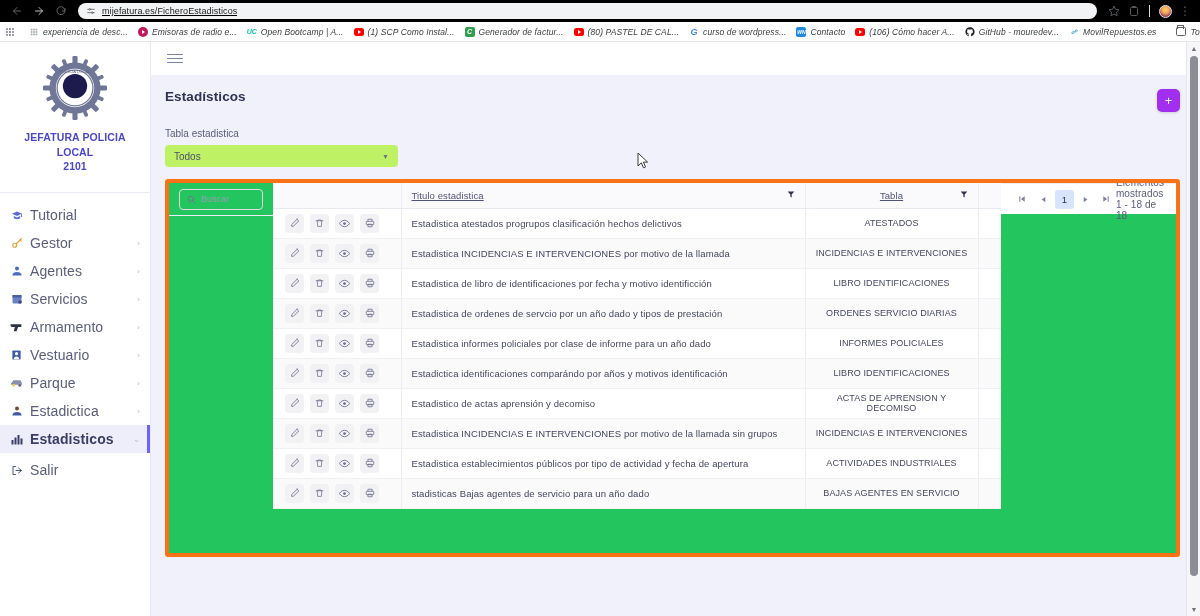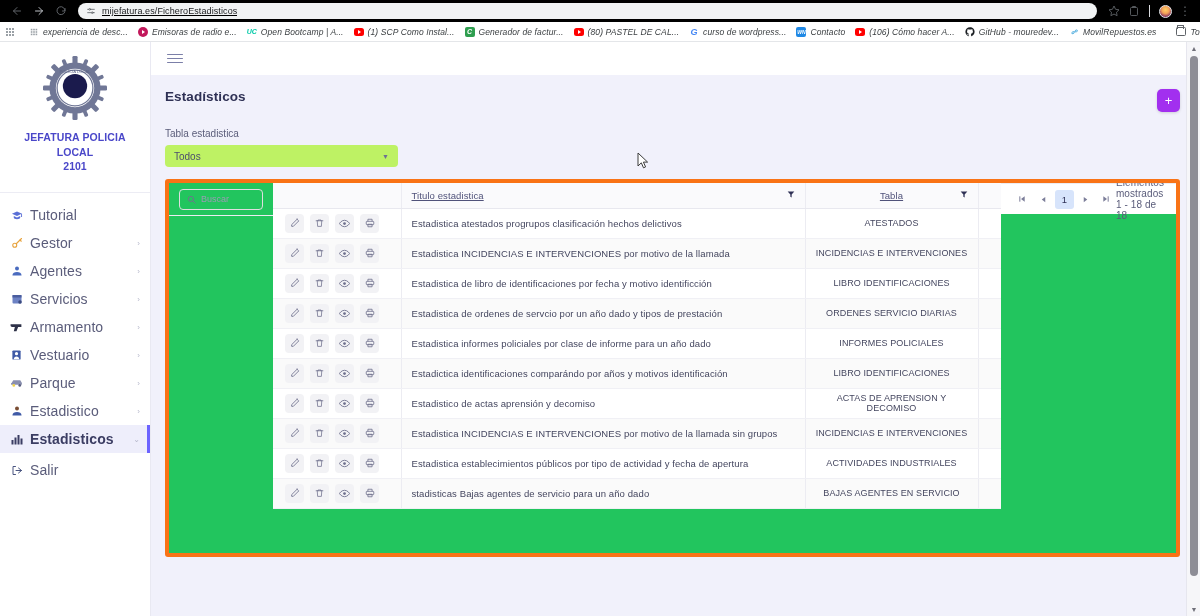--- a/index.html
+++ b/index.html
@@ -560,21 +560,21 @@
         <span class="mi-caret">›</span>
       </div>
 
       <div class="menu-item">
         <span class="mi-ico">
           <svg width="12" height="12" viewBox="0 0 24 24">
               <circle cx="12" cy="7" r="4" fill="#7a4d33"></circle>
               <path d="M3 21v-1c0-3.9 4-6 9-6s9 2.1 9 6v1H3z" fill="#3f5aa6"></path>
             </svg>
         </span>
-        <span class="mi-label">Estadistico</span>
+        <span class="mi-label">Estadictica</span>
         <span class="mi-caret">›</span>
       </div>
 
       <div class="menu-item active">
         <span class="mi-ico">
           <svg width="12" height="11" viewBox="0 0 24 22" fill="#3b3d63">
               <rect x="1" y="12" width="4" height="9"></rect>
               <rect x="7" y="7" width="4" height="14"></rect>
               <rect x="13" y="2" width="4" height="19"></rect>
               <rect x="19" y="9" width="4" height="12"></rect>

